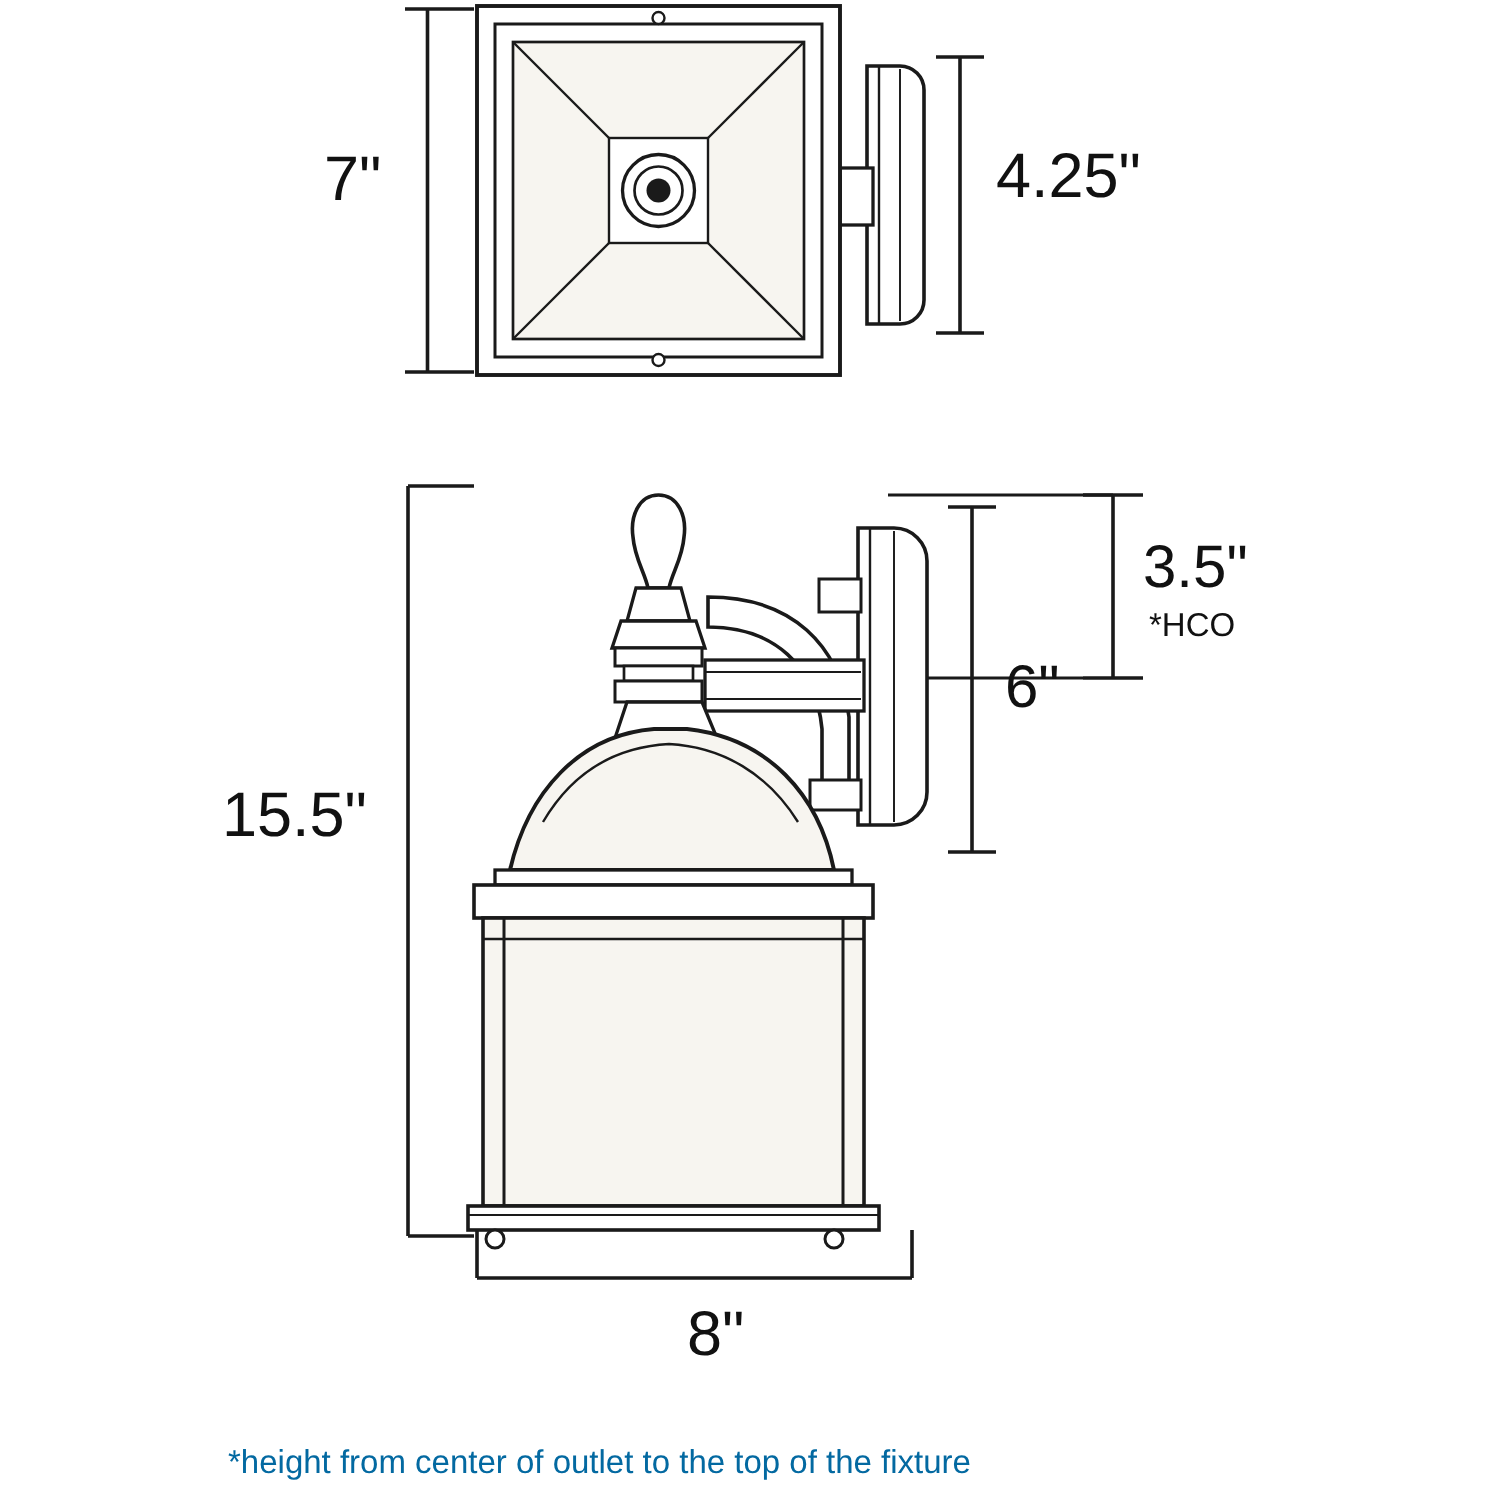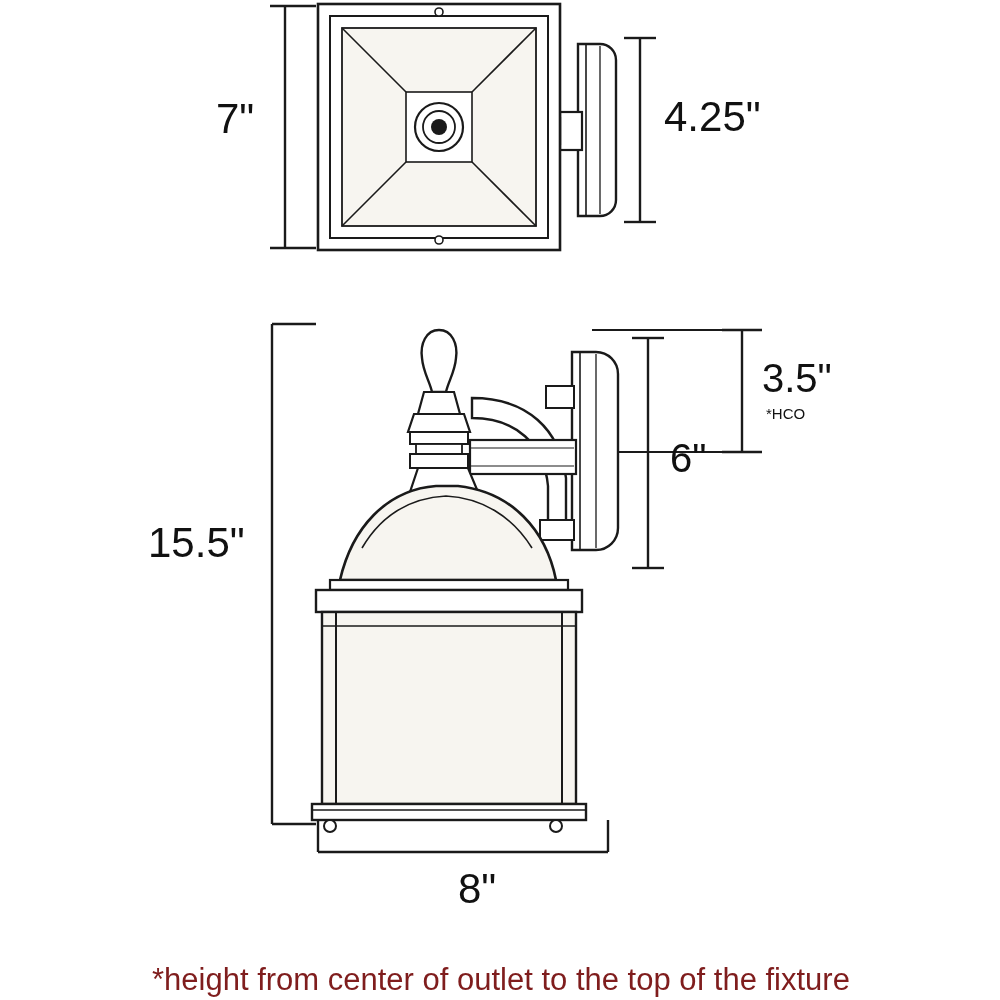--- a/index.html
+++ b/index.html
@@ -21,29 +21,29 @@
     position: absolute;
     font-family: "Liberation Sans", sans-serif;
     color: #111111;
     white-space: nowrap;
     line-height: 1;
   }
   #lbl-7   { left: 216px; top: 98px;  font-size: 42px; }
   #lbl-425 { left: 664px; top: 96px;  font-size: 42px; }
   #lbl-155 { left: 148px; top: 522px; font-size: 42px; }
   #lbl-35  { left: 762px; top: 358px; font-size: 40px; }
-  #lbl-hco { left: 766px; top: 406px; font-size: 15px; }
+  #lbl-hco { left: 766px; top: 406px; font-size: 22px; }
   #lbl-6   { left: 670px; top: 438px; font-size: 40px; }
   #lbl-8   { left: 458px; top: 868px; font-size: 42px; }
   #footnote {
     position: absolute;
     left: 152px;
     top: 962px;
-    font-size: 31px;
-    color: #7f1d1d;
+    font-size: 22px;
+    color: #0369a1;
     white-space: nowrap;
   }
 </style>
 </head>
 <body>
 
 <div id="page">
 
   <svg width="1000" height="1000" viewBox="0 0 1000 1000">
 

